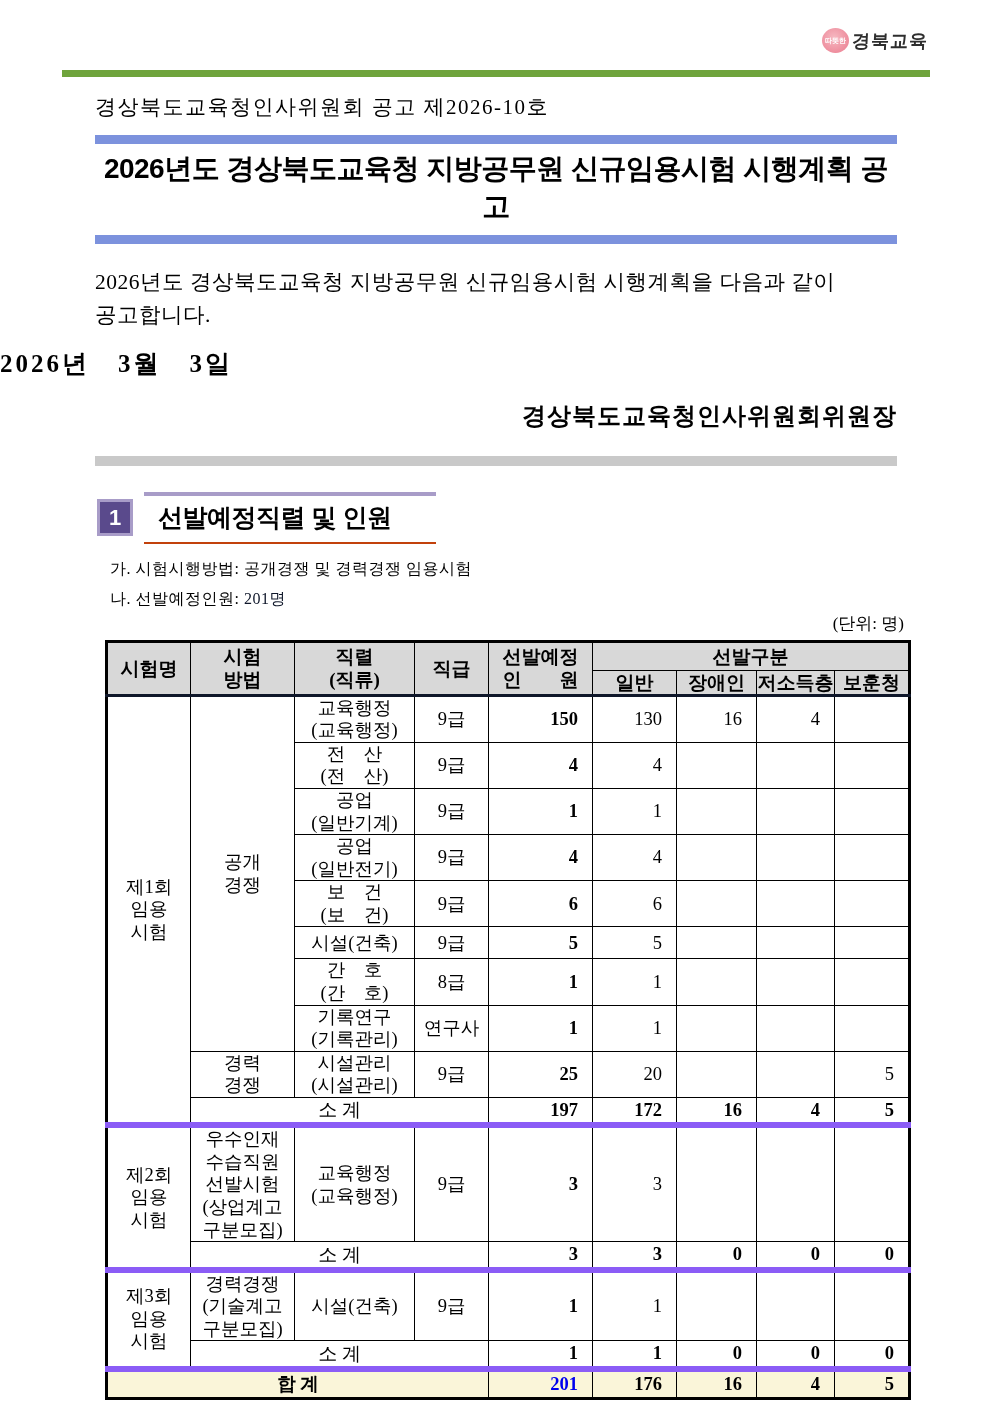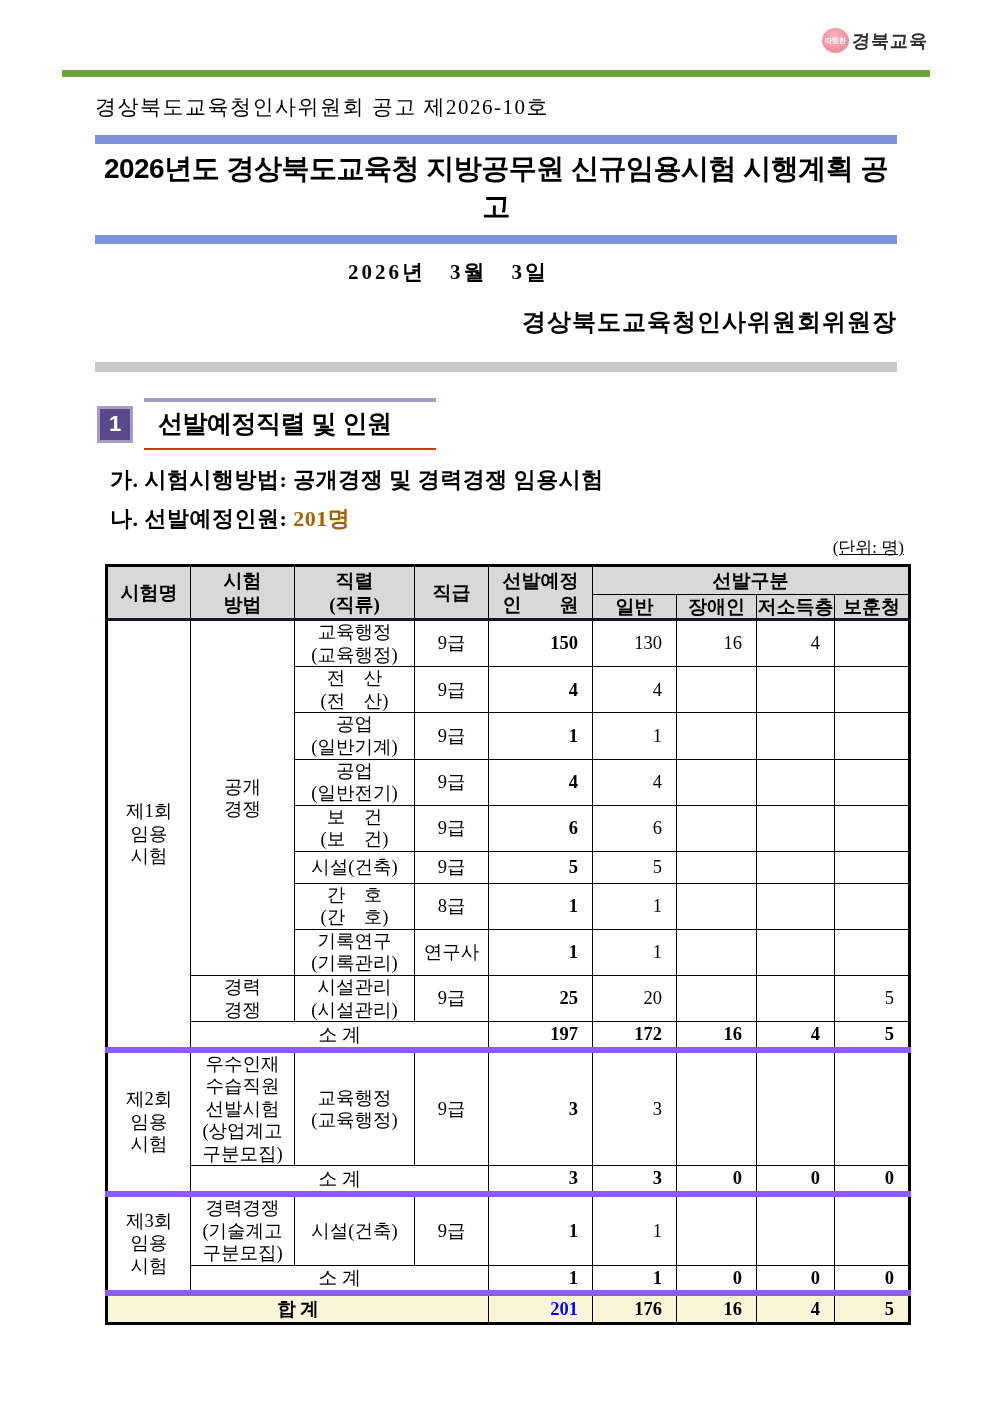--- a/index.html
+++ b/index.html
@@ -42,22 +42,22 @@
     font-family:"Liberation Sans", sans-serif;
     font-weight:bold; font-size:28px; letter-spacing:-0.5px;
     text-align:center; padding:6px 0 9px 0;
   }
   
   .body-par {
     margin:22px 95px 0 95px;
     font-size:21.5px; line-height:1.55; letter-spacing:0.5px;
   }
   .notice-date {
-    margin:14px 95px 0 0; text-align:center;
-    font-size:21px; font-weight:bold; letter-spacing:3px;
+    margin:14px 95px 0 0; text-align:left;
+    font-size:25px; font-weight:bold; letter-spacing:3px;
   }
   .signer {
     margin:20px 95px 0 0; text-align:right;
     font-size:24px; font-weight:bold; letter-spacing:1px;
   }
   .divider-rule { margin:24px 95px 0 95px; height:10px; background:#C9C9C9; }
   
   .section-head { margin:26px 0 0 97px; display:flex; align-items:center; }
   .sec-num {
     width:36px; height:37px; background:#5A4A8C; border:3px solid #A89CC8;
@@ -66,25 +66,25 @@
   }
   .sec-title {
     margin-left:11px;
     border-top:4px solid #A89CC8; border-bottom:2px solid #c2410c;
     padding:5px 45px 8px 14px;
     font-family:"Liberation Sans", sans-serif; font-weight:bold; font-size:25px;
     letter-spacing:-0.5px;
   }
   .list-line {
     margin:15px 15px 0 110px;
-    font-size:22px; font-weight:bold; letter-spacing:0.5px;
+    font-size:16px; font-weight:normal; letter-spacing:0.5px;
   }
   .list-line.second { margin-top:9px; }
-  .blue-text { color:#a16207; }
-  .unit-note { margin:2px 88px 0 0; text-align:right; font-size:17px;text-decoration:underline; }
+  .blue-text { color:#0f172a; }
+  .unit-note { margin:2px 88px 0 0; text-align:right; font-size:17px; }
   
   table.recruit {
     margin:5px 0 0 105px;
     border-collapse:collapse;
     table-layout:fixed; width:803px;
     font-size:18.5px;
   }
   table.recruit th, table.recruit td {
     border:1px solid #000;
     vertical-align:middle;
@@ -125,20 +125,24 @@
   <div class="top-rule"></div>
 
   <div class="doc-number">경상북도교육청인사위원회 공고 제2026-10호</div>
 
   <div class="title-banner">
     <div class="blue-bar"></div>
     <div class="notice-title">2026년도 경상북도교육청 지방공무원 신규임용시험 시행계획 공고</div>
     <div class="blue-bar"></div>
   </div>
 
+  <div class="body-par">
+    <div>2026년도 경상북도교육청 지방공무원 신규임용시험 시행계획을 다음과 같이</div>
+    <div>공고합니다.</div>
+  </div>
 
   <div class="notice-date">2026년　3월　3일</div>
   <div class="signer">경상북도교육청인사위원회위원장</div>
 
   <div class="divider-rule"></div>
 
   <div class="section-head">
     <div class="sec-num">1</div>
     <div class="sec-title">선발예정직렬 및 인원</div>
   </div>

